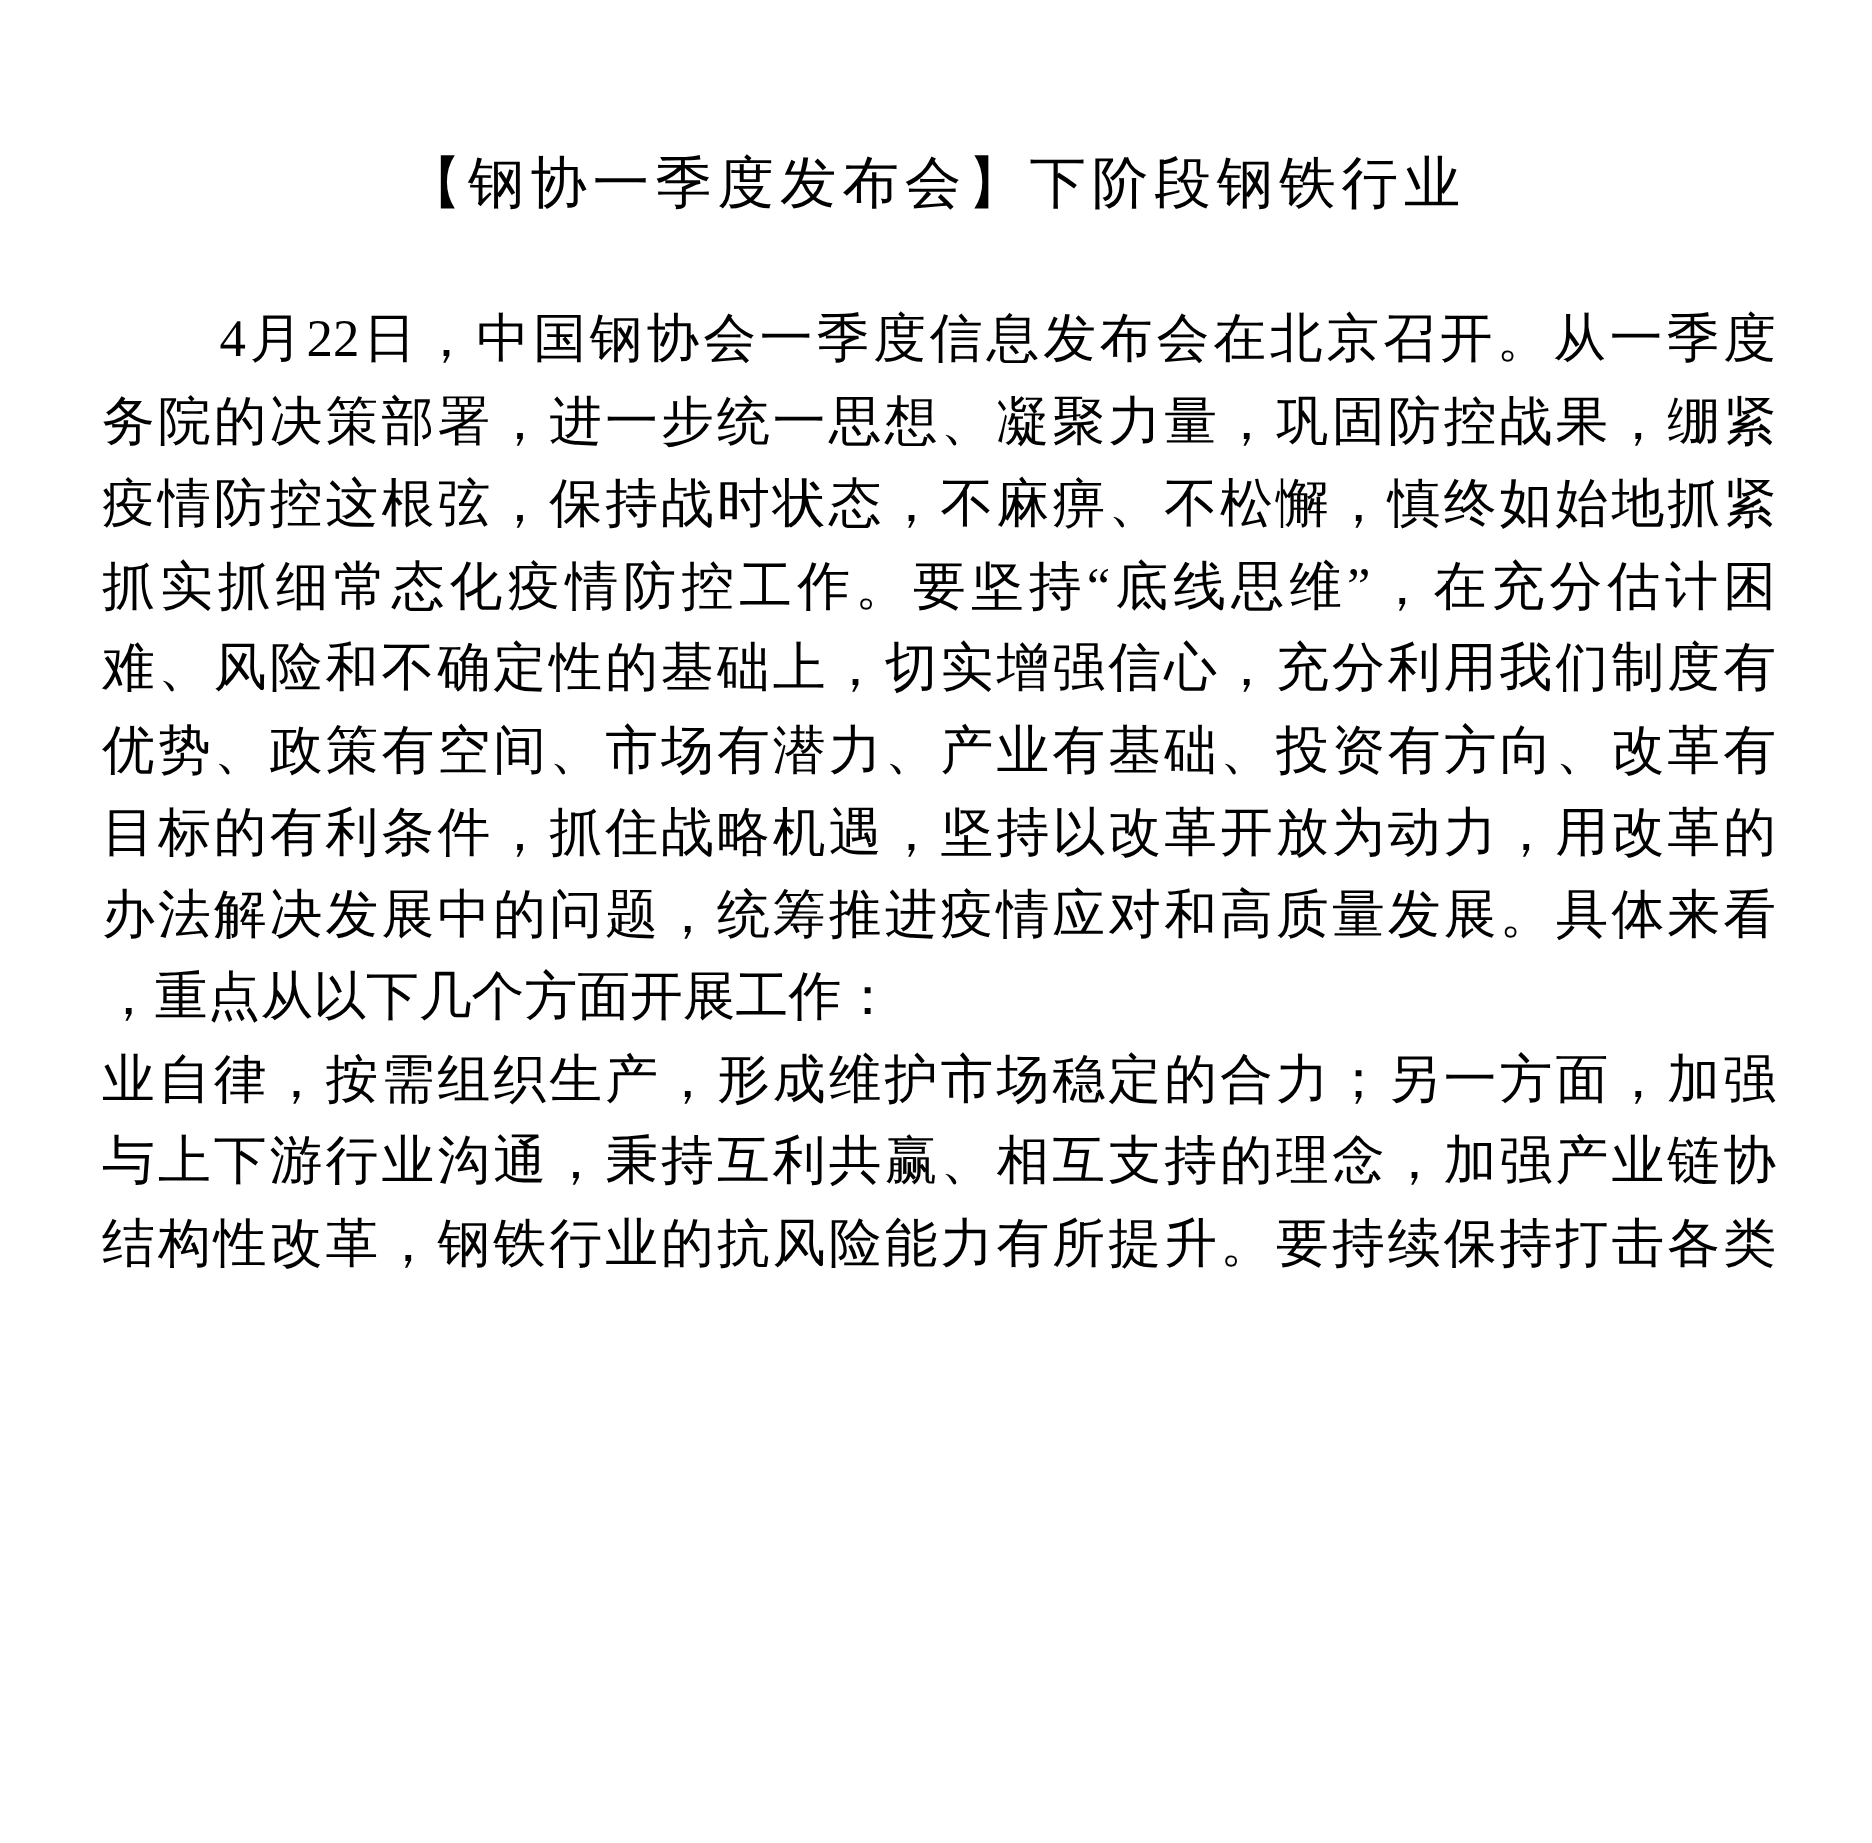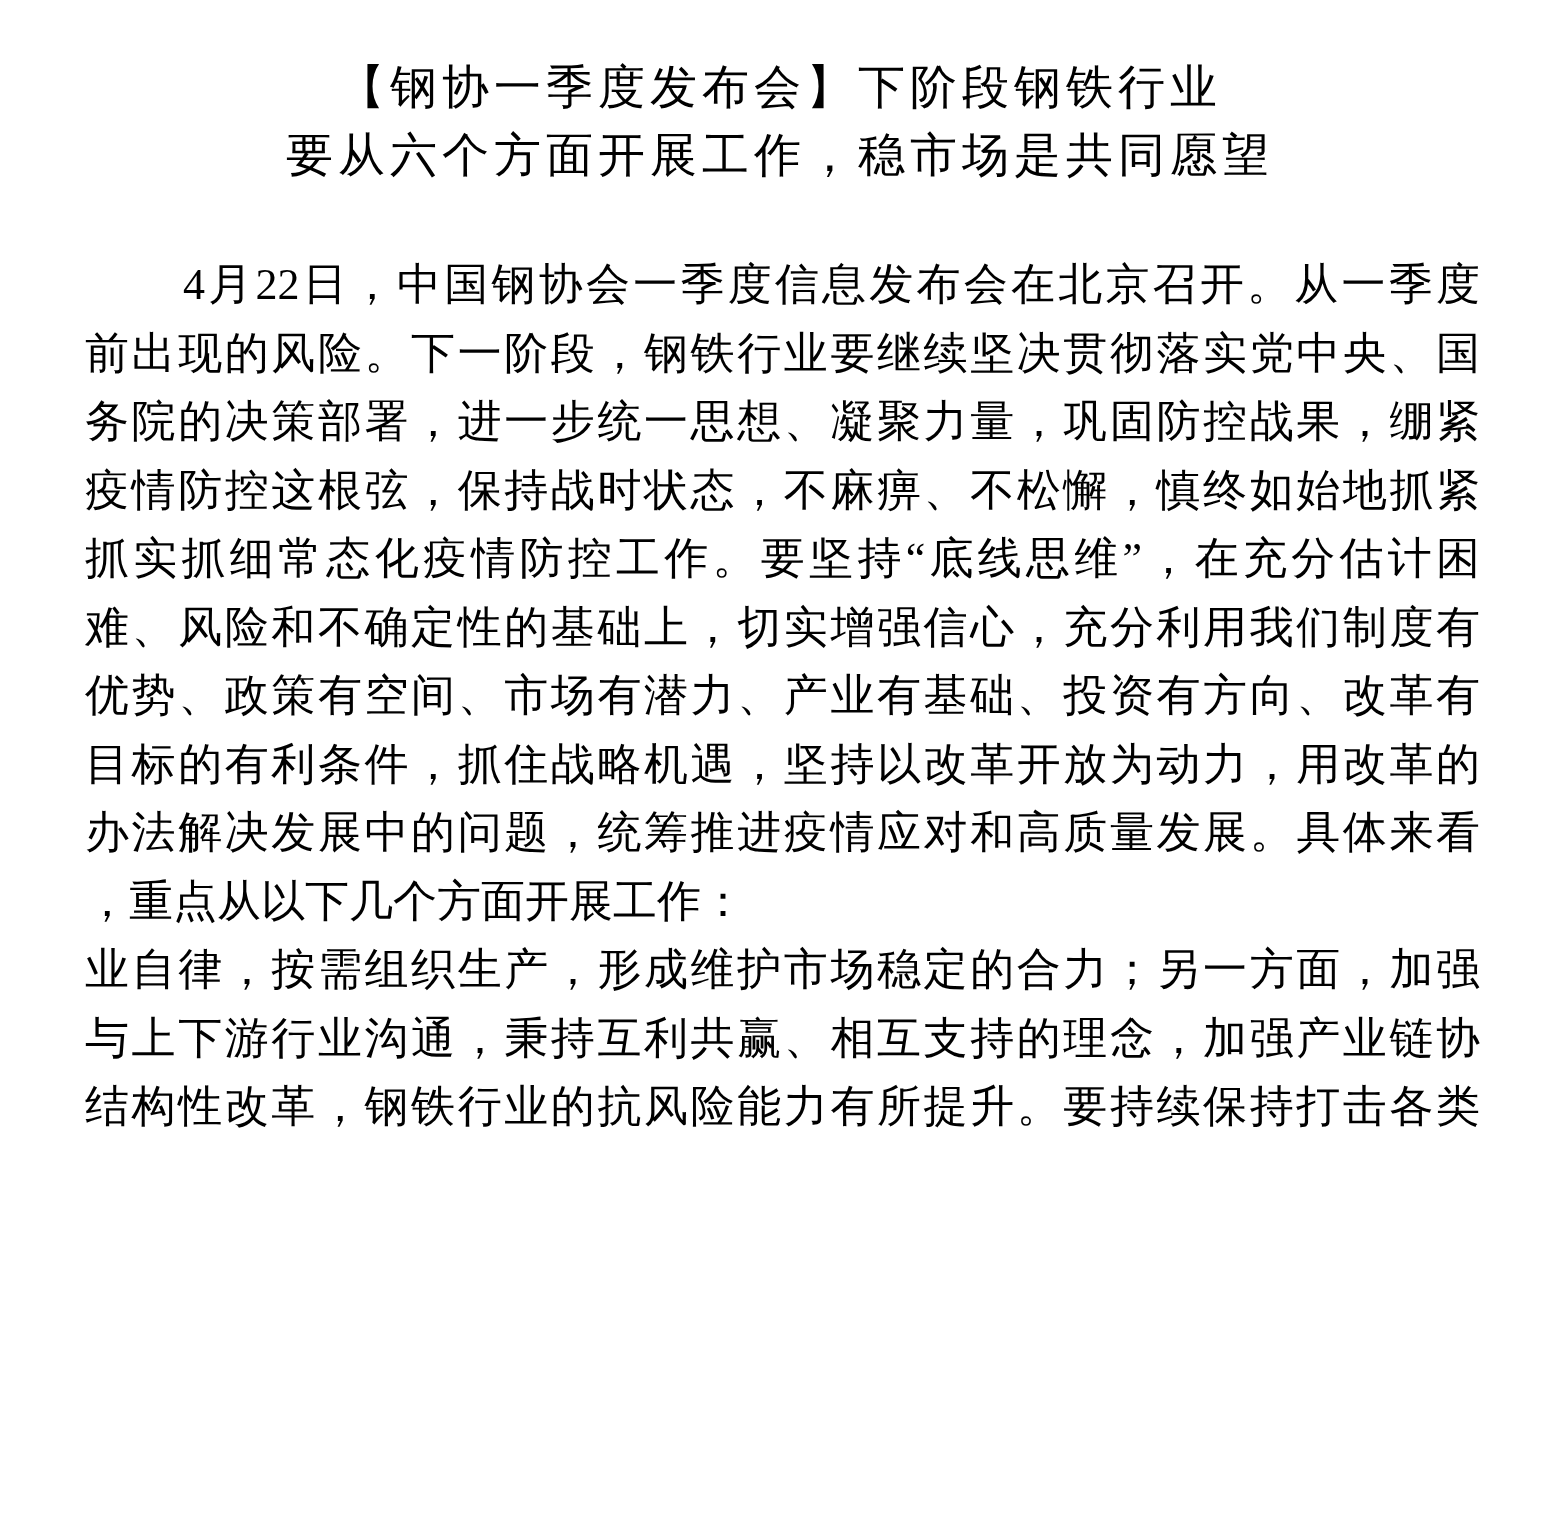--- a/index.html
+++ b/index.html
@@ -10,21 +10,21 @@
   .page {
     position: relative;
     width: 1560px;
     height: 1536px;
     background: #ffffff;
     color: #000000;
     overflow: hidden;
     font-family: "Liberation Serif", "DejaVu Serif", serif;
   }
   .doc-title {
-    padding-top: 53px;
+    padding-top: 119px;
     text-align: center;
     font-size: 47px;
     line-height: 68px;
     letter-spacing: 5px;
     font-weight: 400;
   }
   .doc-body {
     margin: 62px 80px 0 85px;
     font-size: 44px;
     line-height: 68.5px;
@@ -43,26 +43,24 @@
     text-indent: 98px;
   }
 </style>
 </head>
 <body>
 
 <div class="page">
 
   <div class="doc-title">
     <div class="title-line">【钢协一季度发布会】下阶段钢铁行业</div>
-    <div class="title-line">要从六个方面开展工作，稳市场是共同愿望</div>
   </div>
 
   <div class="doc-body">
     <div class="line line-indent">4月22日，中国钢协会一季度信息发布会在北京召开。从一季度</div>
-    <div class="line">前出现的风险。下一阶段，钢铁行业要继续坚决贯彻落实党中央、国</div>
     <div class="line">务院的决策部署，进一步统一思想、凝聚力量，巩固防控战果，绷紧</div>
     <div class="line">疫情防控这根弦，保持战时状态，不麻痹、不松懈，慎终如始地抓紧</div>
     <div class="line">抓实抓细常态化疫情防控工作。要坚持“底线思维”，在充分估计困</div>
     <div class="line">难、风险和不确定性的基础上，切实增强信心，充分利用我们制度有</div>
     <div class="line">优势、政策有空间、市场有潜力、产业有基础、投资有方向、改革有</div>
     <div class="line">目标的有利条件，抓住战略机遇，坚持以改革开放为动力，用改革的</div>
     <div class="line">办法解决发展中的问题，统筹推进疫情应对和高质量发展。具体来看</div>
     <div class="line line-left">，重点从以下几个方面开展工作：</div>
     <div class="line">业自律，按需组织生产，形成维护市场稳定的合力；另一方面，加强</div>
     <div class="line">与上下游行业沟通，秉持互利共赢、相互支持的理念，加强产业链协</div>

